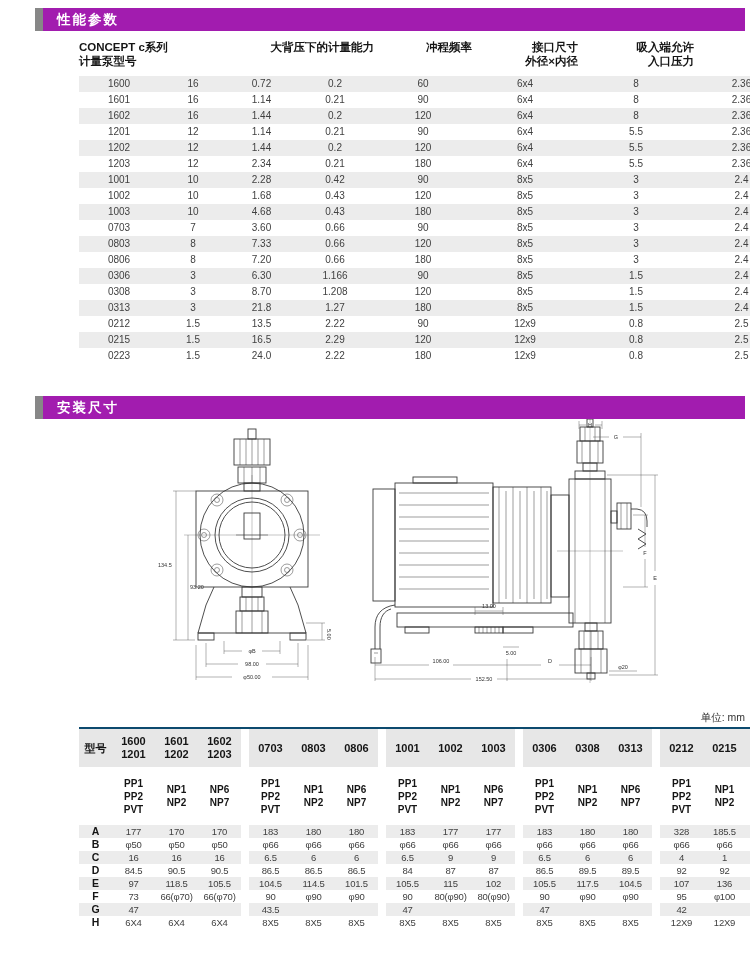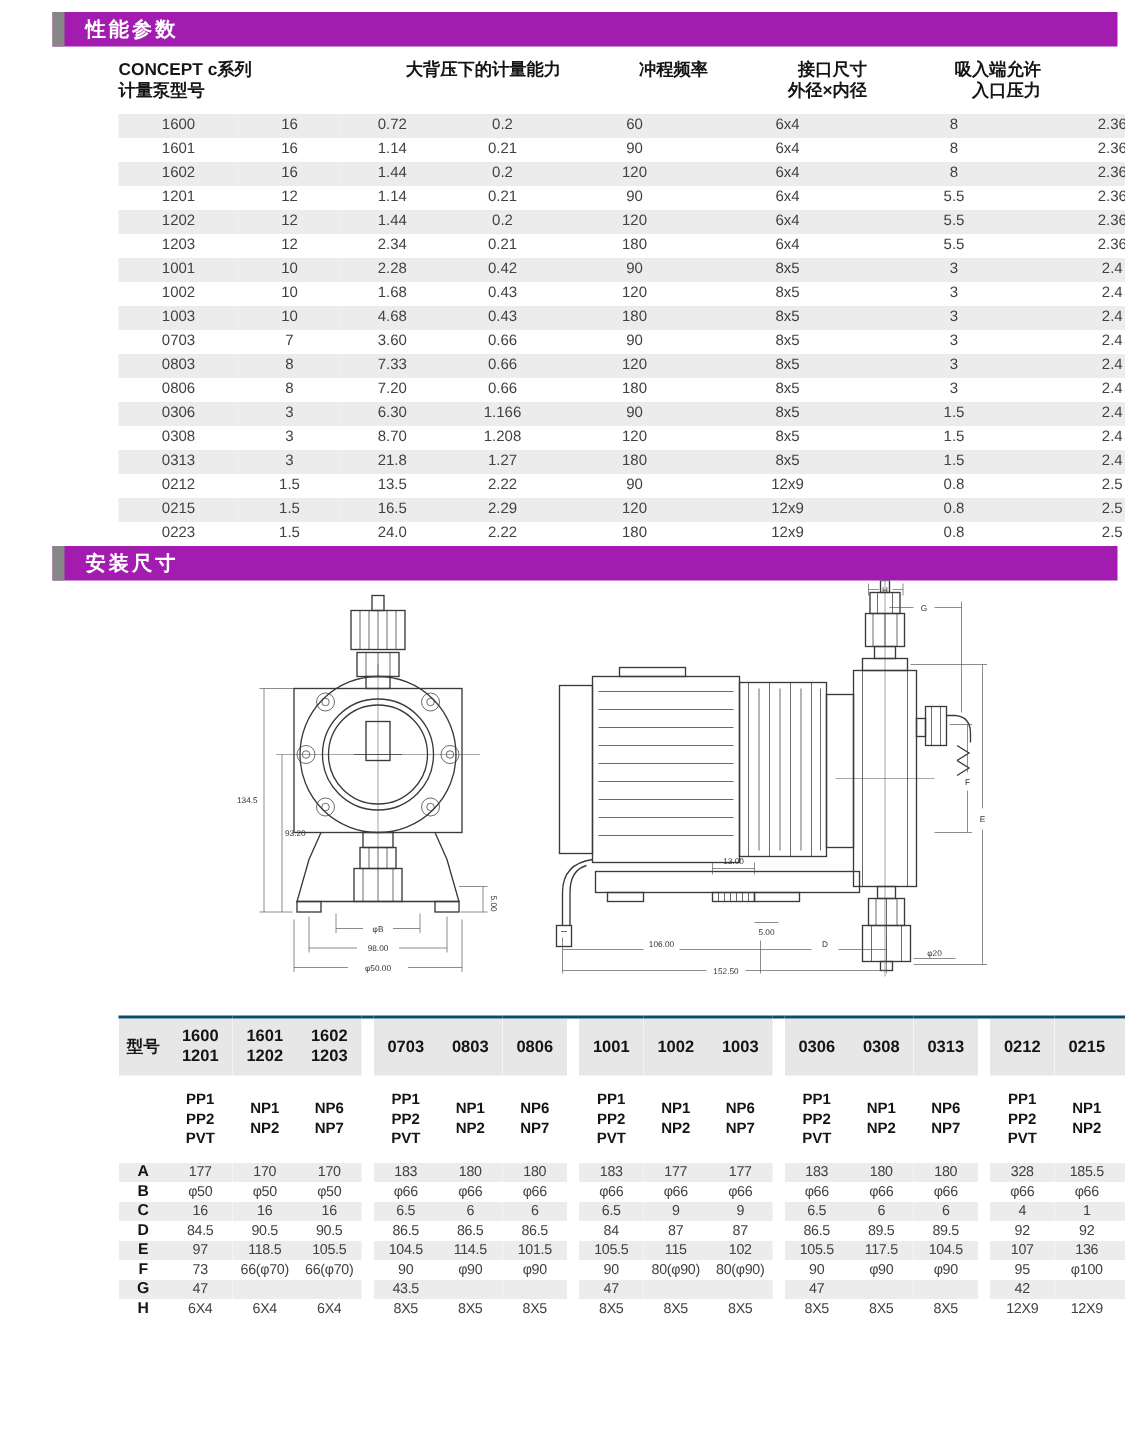--- a/index.html
+++ b/index.html
@@ -6,21 +6,21 @@
   body{
     width:750px;height:970px;background:#ffffff;position:relative;overflow:hidden;
     font-family:"Liberation Sans","DejaVu Sans",sans-serif;color:#3c3c3c;
   }
   .content{position:absolute;left:35px;top:0;width:710px;}
   
   .section-bar{height:23px;background:#a21caf;display:flex;align-items:center;}
   .section-bar .accent{width:8px;height:23px;background:#878787;}
   .section-bar .bar-label{color:#ffffff;font-weight:bold;font-size:13.5px;margin-left:14px;letter-spacing:2px;}
   .bar1{margin-top:8px;}
-  .bar2{}
+  .bar2{margin-top:32px;}
   
   table{border-collapse:collapse;table-layout:fixed;margin-left:44px;}
   .perf{width:710px;margin-top:6px;}
   .perf th{font-weight:bold;color:#151515;vertical-align:top;padding:0;}
   .perf thead tr.h1 th{font-size:11.5px;line-height:14px;white-space:pre-line;text-align:right;padding-top:3px;height:36px;overflow:visible;}
   .perf thead tr.h1 th.model-h{text-align:left;white-space:pre;}
   .perf thead tr.h2 th{font-size:11px;height:20px;text-align:center;vertical-align:middle;}
   .perf tbody td{font-size:10px;height:16px;line-height:16px;text-align:center;padding:0;color:#414141;}
   .perf tbody tr:nth-child(odd){background:#ececec;}
   
@@ -464,20 +464,21 @@
         <text class="dtx" x="132" y="189" text-anchor="middle">13.00</text>
         <text class="dtx" x="154" y="236" text-anchor="middle">5.00</text>
         <text class="dtx" x="84" y="244" text-anchor="middle">106.00</text>
         <text class="dtx" x="193" y="244" text-anchor="middle">D</text>
         <text class="dtx" x="127" y="262" text-anchor="middle">152.50</text>
         <text class="dtx" x="266" y="250" text-anchor="middle">φ20</text>
       </g>
     </svg>
   </div>
 
+  <div class="unit-note">单位: mm</div>
 
   <table class="dims">
     <colgroup id="dims-cols">
         <col style="width: 33px;">
         <col style="width: 43px;">
         <col style="width: 43px;">
         <col style="width: 43px;">
         <col style="width: 8px;">
         <col style="width: 43px;">
         <col style="width: 43px;">

